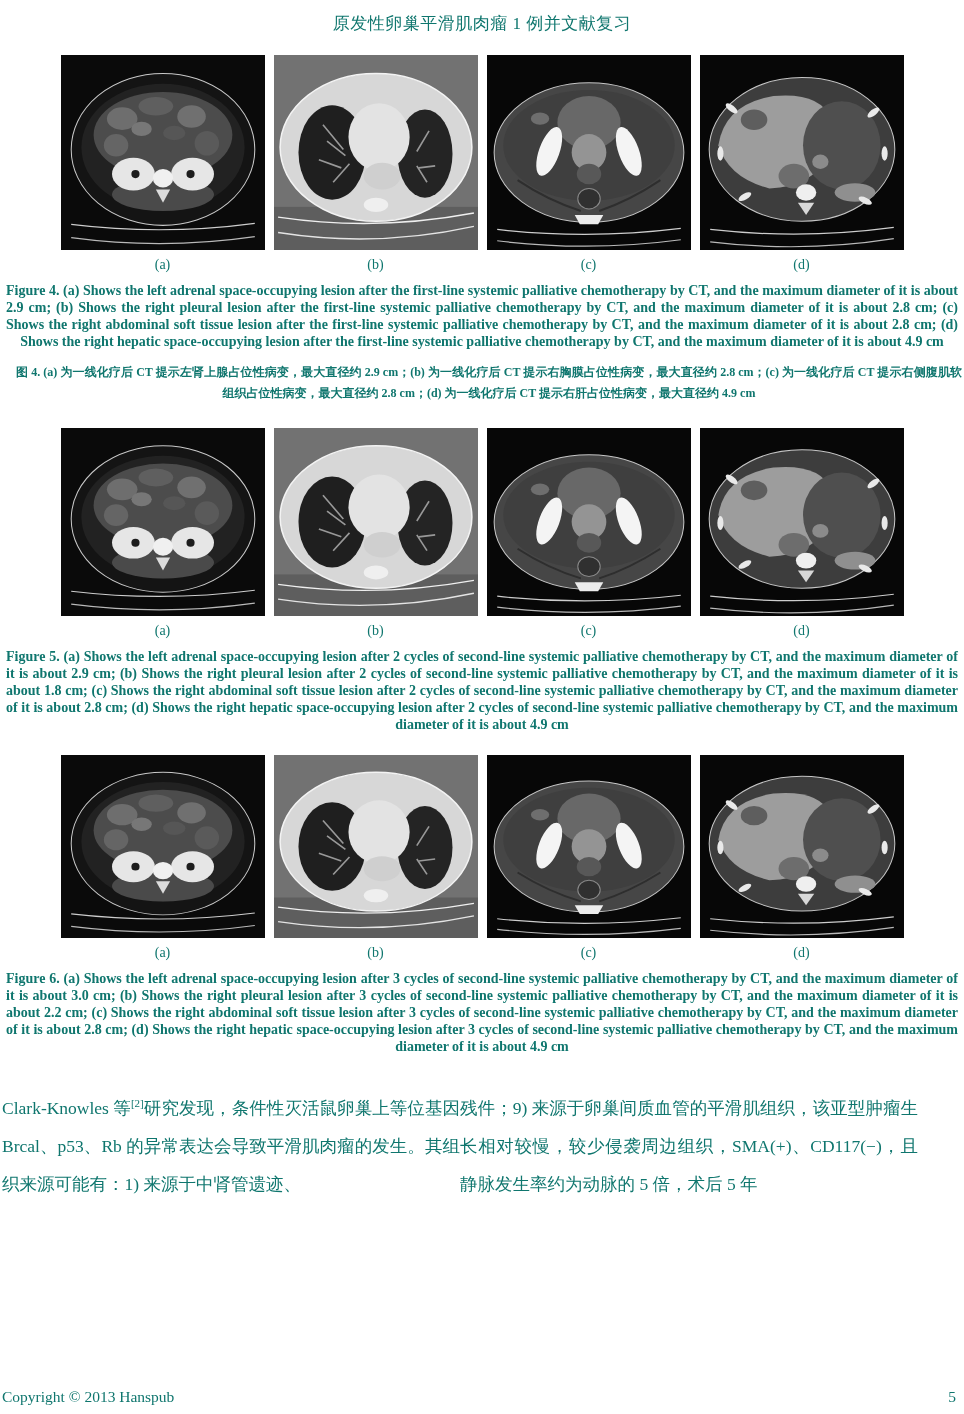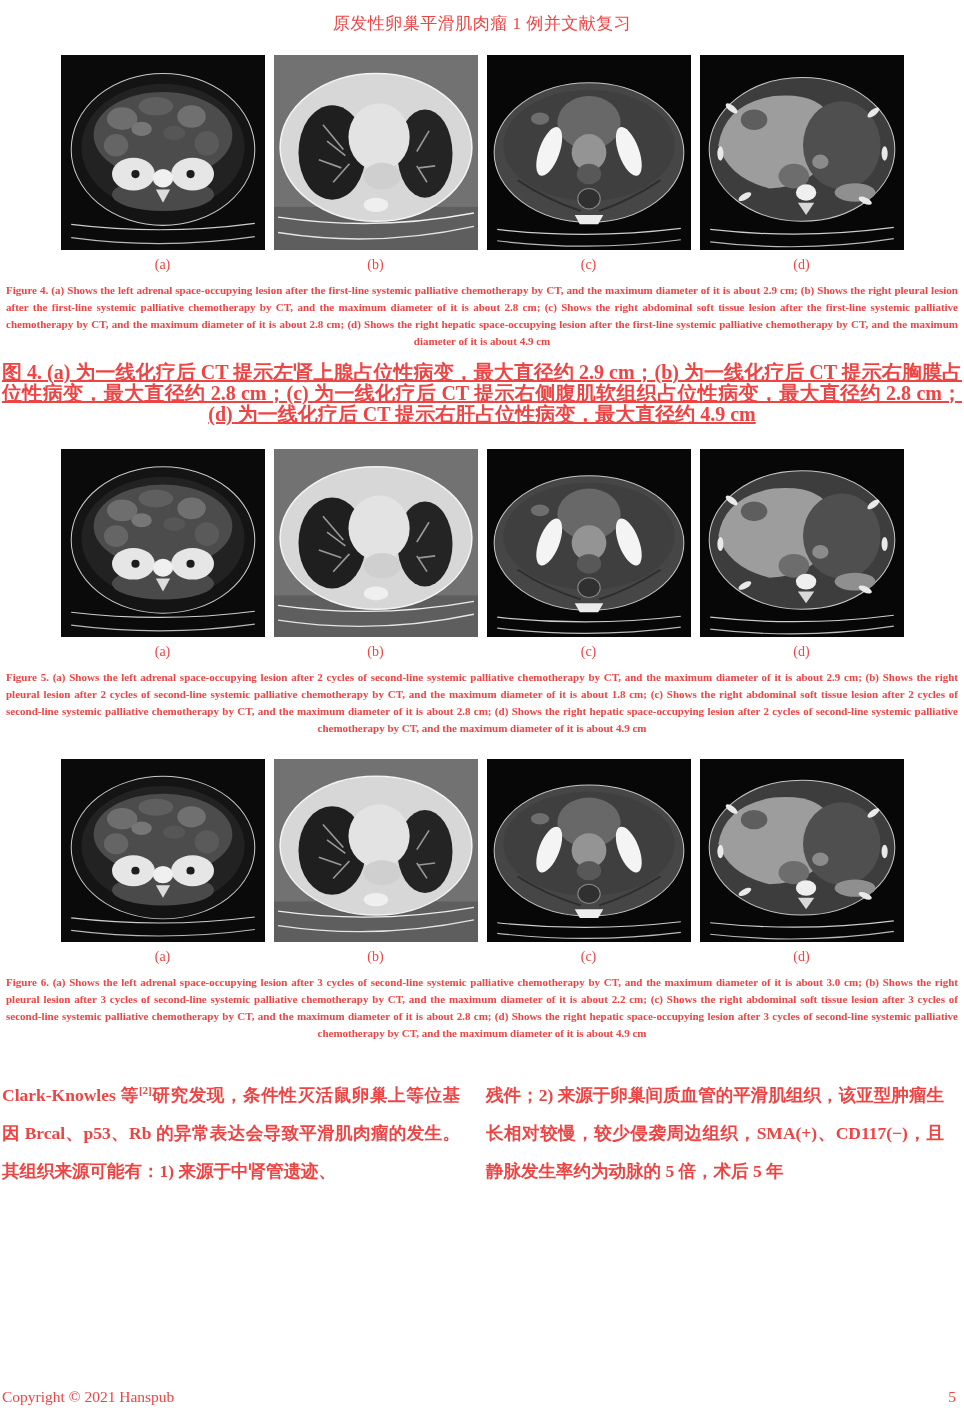--- a/index.html
+++ b/index.html
@@ -1,46 +1,46 @@
 <!DOCTYPE html>
 <html lang="zh"><head>
 <meta charset="utf-8">
 <style>
   html,body{margin:0;padding:0;background:#fff;}
   .page{
     width:964px;height:1414px;position:relative;overflow:hidden;background:#ffffff;
-    font-family:"Liberation Serif","DejaVu Serif",serif;color:#ef4444;
+    font-family:"Liberation Serif","DejaVu Serif",serif;color:#0f766e;
   }
   .page-title{
     margin:0;padding-top:12px;text-align:center;
     font-size:17px;font-weight:normal;letter-spacing:0.5px;
   }
   .fig-block{margin:0;}
   .fig-block.f4{margin-top:20px;}
   .fig-block.f5{margin-top:24px;}
   .fig-block.f6{margin-top:22px;}
   .fig-row{display:flex;justify-content:center;gap:9px;margin:0 auto;}
   .fig-cell{margin:0;display:flex;flex-direction:column;align-items:center;}
   .ct{width:204px;background:#000;overflow:hidden;}
   .f4 .ct{height:195px;}
   .f5 .ct{height:188px;}
   .f6 .ct{height:183px;}
   .ct svg{display:block;width:100%;height:100%;}
   .ct-label{font-size:14px;line-height:17px;margin-top:6px;text-align:center;}
   .cap-en{
-    font-weight:bold;font-size:11px;line-height:17px;
+    font-weight:bold;font-size:14px;line-height:17px;
     text-align:justify;text-align-last:center;margin:9px 6px 0 6px;
   }
   .cap-zh{
-    font-weight:bold;font-size:20px;line-height:21px;
-    text-align:justify;text-align-last:center;margin:12px 2px 0 2px;text-decoration:underline;
+    font-weight:bold;font-size:12px;line-height:21px;
+    text-align:justify;text-align-last:center;margin:12px 2px 0 16px;
   }
   .body-text{
-    display:flex;gap:26px;margin:16px 2px 0 2px;
-    font-size:17.5px;line-height:38px;text-align:justify;font-weight:bold;
+    display:flex;margin:16px 2px 0 2px;
+    font-size:17.5px;line-height:38px;text-align:justify;
   }
   .body-col{width:458px;}
   .body-col sup{font-size:11px;line-height:0;vertical-align:super;}
   .page-footer{
     position:absolute;left:2px;right:8px;bottom:8px;
     display:flex;justify-content:space-between;font-size:15.5px;
   }
 </style>
 </head>
 <body>
@@ -339,21 +339,21 @@
             </svg>
           </div>
         <figcaption class="ct-label">(d)</figcaption>
       </figure>
     </div>
     <p class="cap-en">Figure 6. (a) Shows the left adrenal space-occupying lesion after 3 cycles of second-line systemic palliative chemotherapy by CT, and the maximum diameter of it is about 3.0 cm; (b) Shows the right pleural lesion after 3 cycles of second-line systemic palliative chemotherapy by CT, and the maximum diameter of it is about 2.2 cm; (c) Shows the right abdominal soft tissue lesion after 3 cycles of second-line systemic palliative chemotherapy by CT, and the maximum diameter of it is about 2.8 cm; (d) Shows the right hepatic space-occupying lesion after 3 cycles of second-line systemic palliative chemotherapy by CT, and the maximum diameter of it is about 4.9 cm</p>
   </section>
 
   <div class="body-text">
     <p class="body-col"><span>Clark-Knowles 等</span><sup>[2]</sup><span>研究发现，条件性灭活鼠卵巢上等位基因 Brcal、p53、Rb 的异常表达会导致平滑肌肉瘤的发生。其组织来源可能有：1) 来源于中肾管遗迹、</span></p>
-    <p class="body-col">残件；2) 来源于卵巢间质血管的平滑肌组织，该亚型肿瘤生长相对较慢，较少侵袭周边组织，SMA(+)、CD117(−)，且静脉发生率约为动脉的 5 倍，术后 5 年</p>
+    <p class="body-col">残件；9) 来源于卵巢间质血管的平滑肌组织，该亚型肿瘤生长相对较慢，较少侵袭周边组织，SMA(+)、CD117(−)，且静脉发生率约为动脉的 5 倍，术后 5 年</p>
   </div>
 
   <div class="page-footer">
-    <span>Copyright © 2021 Hanspub</span>
+    <span>Copyright © 2013 Hanspub</span>
     <span>5</span>
   </div>
 
 </div>
 
 </body></html>

